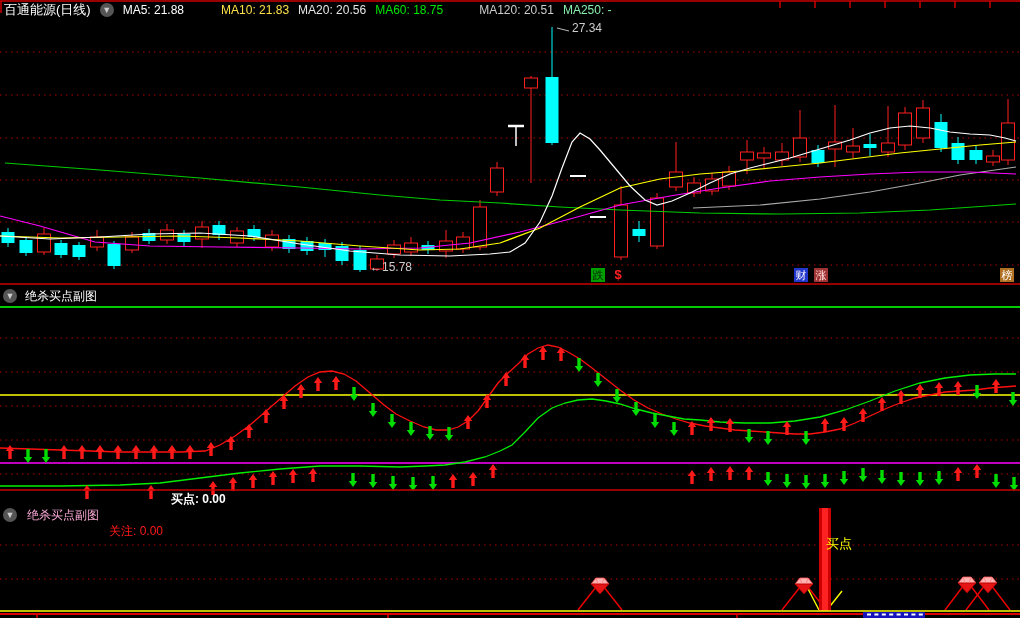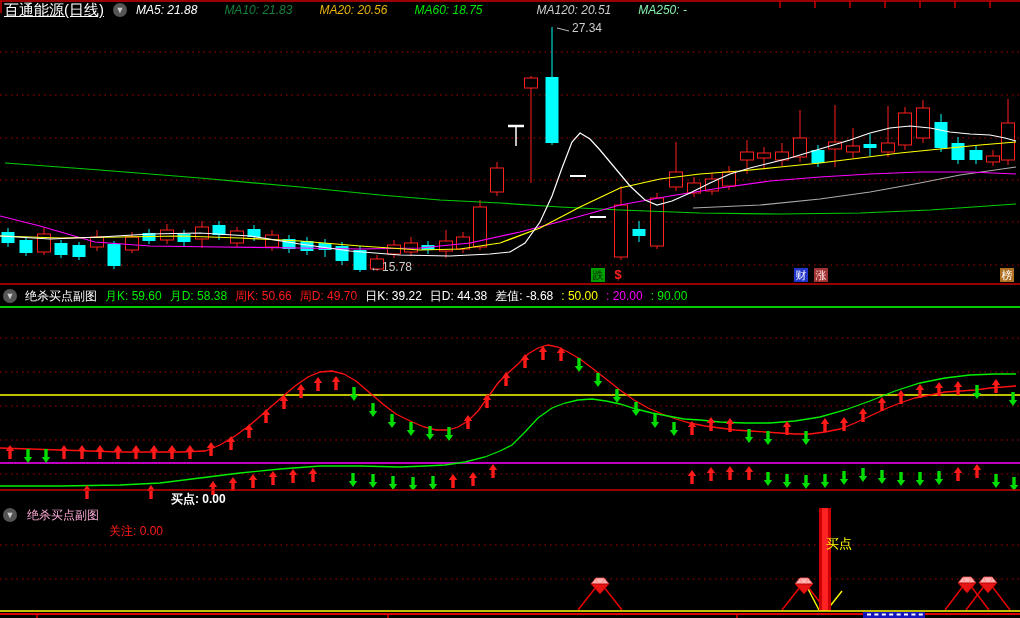--- a/index.html
+++ b/index.html
@@ -3,21 +3,21 @@
 <meta charset="utf-8">
 <style>
   html,body{margin:0;padding:0;background:#000;}
   #app{position:relative;width:1020px;height:618px;background:#000;overflow:hidden;
        font-family:"Liberation Sans", sans-serif;}
   .hrow{position:absolute;display:flex;align-items:center;white-space:nowrap;
         font-size:12px;line-height:14px;z-index:5;}
   #h1{top:3px;left:4px;gap:9px;}
   #h2{top:289px;left:3px;gap:8px;}
   #h3{top:492px;left:3px;gap:10px;}
-  .title{color:#fff;font-size:15px;text-decoration:underline;}
+  .title{color:#fff;font-size:13px;}
   .chev{width:14px;height:14px;border-radius:50%;background:#555;display:inline-flex;
         align-items:center;justify-content:center;color:#ccc;font-size:9px;flex:0 0 auto;}
   #badges div{position:absolute;width:14px;height:14px;font-size:11px;line-height:14px;
         text-align:center;z-index:6;}
   svg{position:absolute;top:0;left:0;overflow:visible;z-index:1;}
 </style>
 </head>
 <body>
 
 <div id="app">
@@ -351,45 +351,33 @@
       <rect x="889.2" y="613.5" width="4" height="2" fill="#ffffff"></rect>
       <rect x="896.6" y="613.5" width="4" height="2" fill="#ffffff"></rect>
       <rect x="904" y="613.5" width="4" height="2" fill="#ffffff"></rect>
       <rect x="911.4" y="613.5" width="4" height="2" fill="#ffffff"></rect>
       <rect x="918.8" y="613.5" width="4" height="2" fill="#ffffff"></rect>
     </svg>
 
   <div id="h1" class="hrow">
     <span class="title">百通能源(日线)</span>
     <span class="chev">▼</span>
-    <span style="display: inline-flex; gap: 27px; font-style: italic;">
+    <span style="display: inline-flex; gap: 9px;">
         <span style="color: rgb(255, 255, 255);">MA5: 21.88</span>
-        <span style="color: #15803d;">MA10: 21.83</span>
-        <span style="color: #eab308;">MA20: 20.56</span>
+        <span style="color: #fde047; margin-left: 28px;">MA10: 21.83</span>
+        <span style="color: #e5e5e5;">MA20: 20.56</span>
         <span style="color: rgb(0, 230, 0); text-align: right;">MA60: 18.75</span>
         <span style="color: rgb(204, 204, 204); margin-left: 27px;">MA120: 20.51</span>
         <span style="color: #86efac;">MA250: -</span>
       </span>
   </div>
 
   <div id="h2" class="hrow">
     <span class="chev">▼</span>
     <span style="color:#fff">绝杀买点副图</span>
-    <span style="display: inline-flex; gap: 8px;">
-        <span style="color: rgb(0, 238, 0);">月K: 59.60</span>
-        <span style="color: rgb(0, 238, 0);">月D: 58.38</span>
-        <span style="color: rgb(255, 26, 26);">周K: 50.66</span>
-        <span style="color: rgb(255, 26, 26);">周D: 49.70</span>
-        <span style="color: rgb(255, 255, 255);">日K: 39.22</span>
-        <span style="color: rgb(255, 255, 255);">日D: 44.38</span>
-        <span style="color: rgb(255, 255, 255);">差值: -8.68</span>
-        <span style="color: rgb(255, 255, 0);">: 50.00</span>
-        <span style="color: rgb(255, 0, 255);">: 20.00</span>
-        <span style="color: rgb(0, 238, 0);">: 90.00</span>
-      </span>
   </div>
 
   <div id="h3" class="hrow">
     <span class="chev">▼</span>
     <span style="color:#f9a8d4">绝杀买点副图</span>
     <span style="display: inline-flex; gap: 8px;">
         <span style="color: rgb(255, 26, 26); margin-top: 32px;">关注: 0.00</span>
         <span style="color: #ffffff; font-weight: bold;">买点: 0.00</span>
       </span>
   </div>

